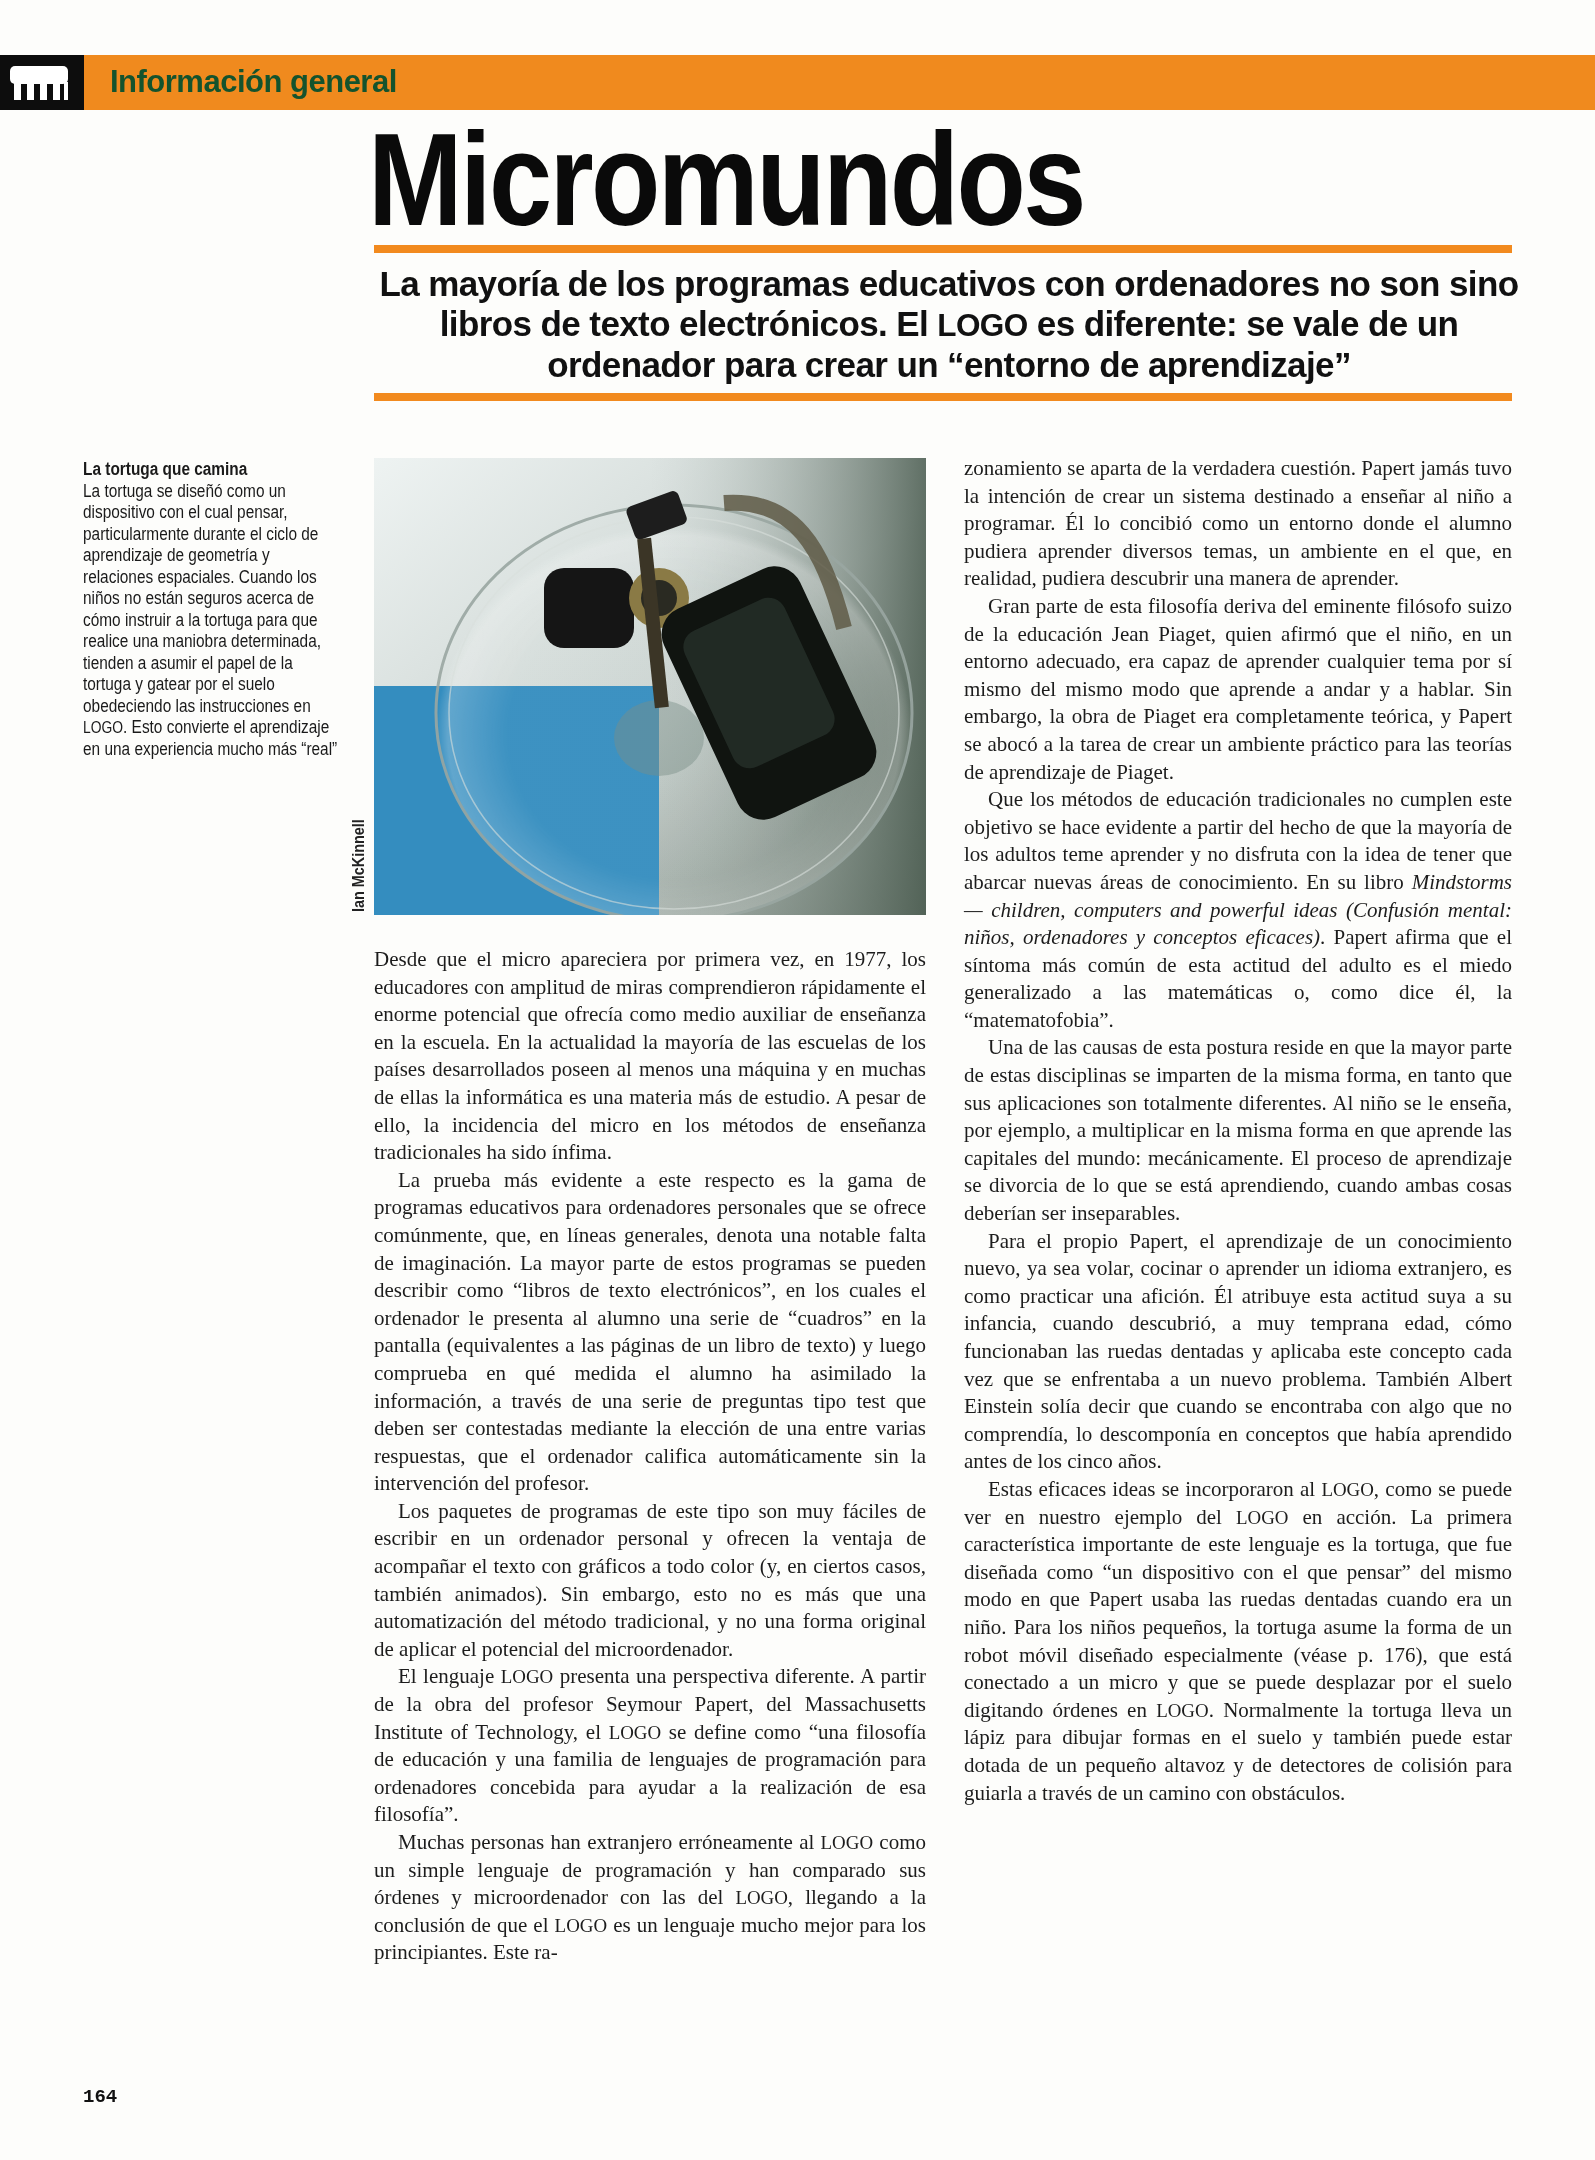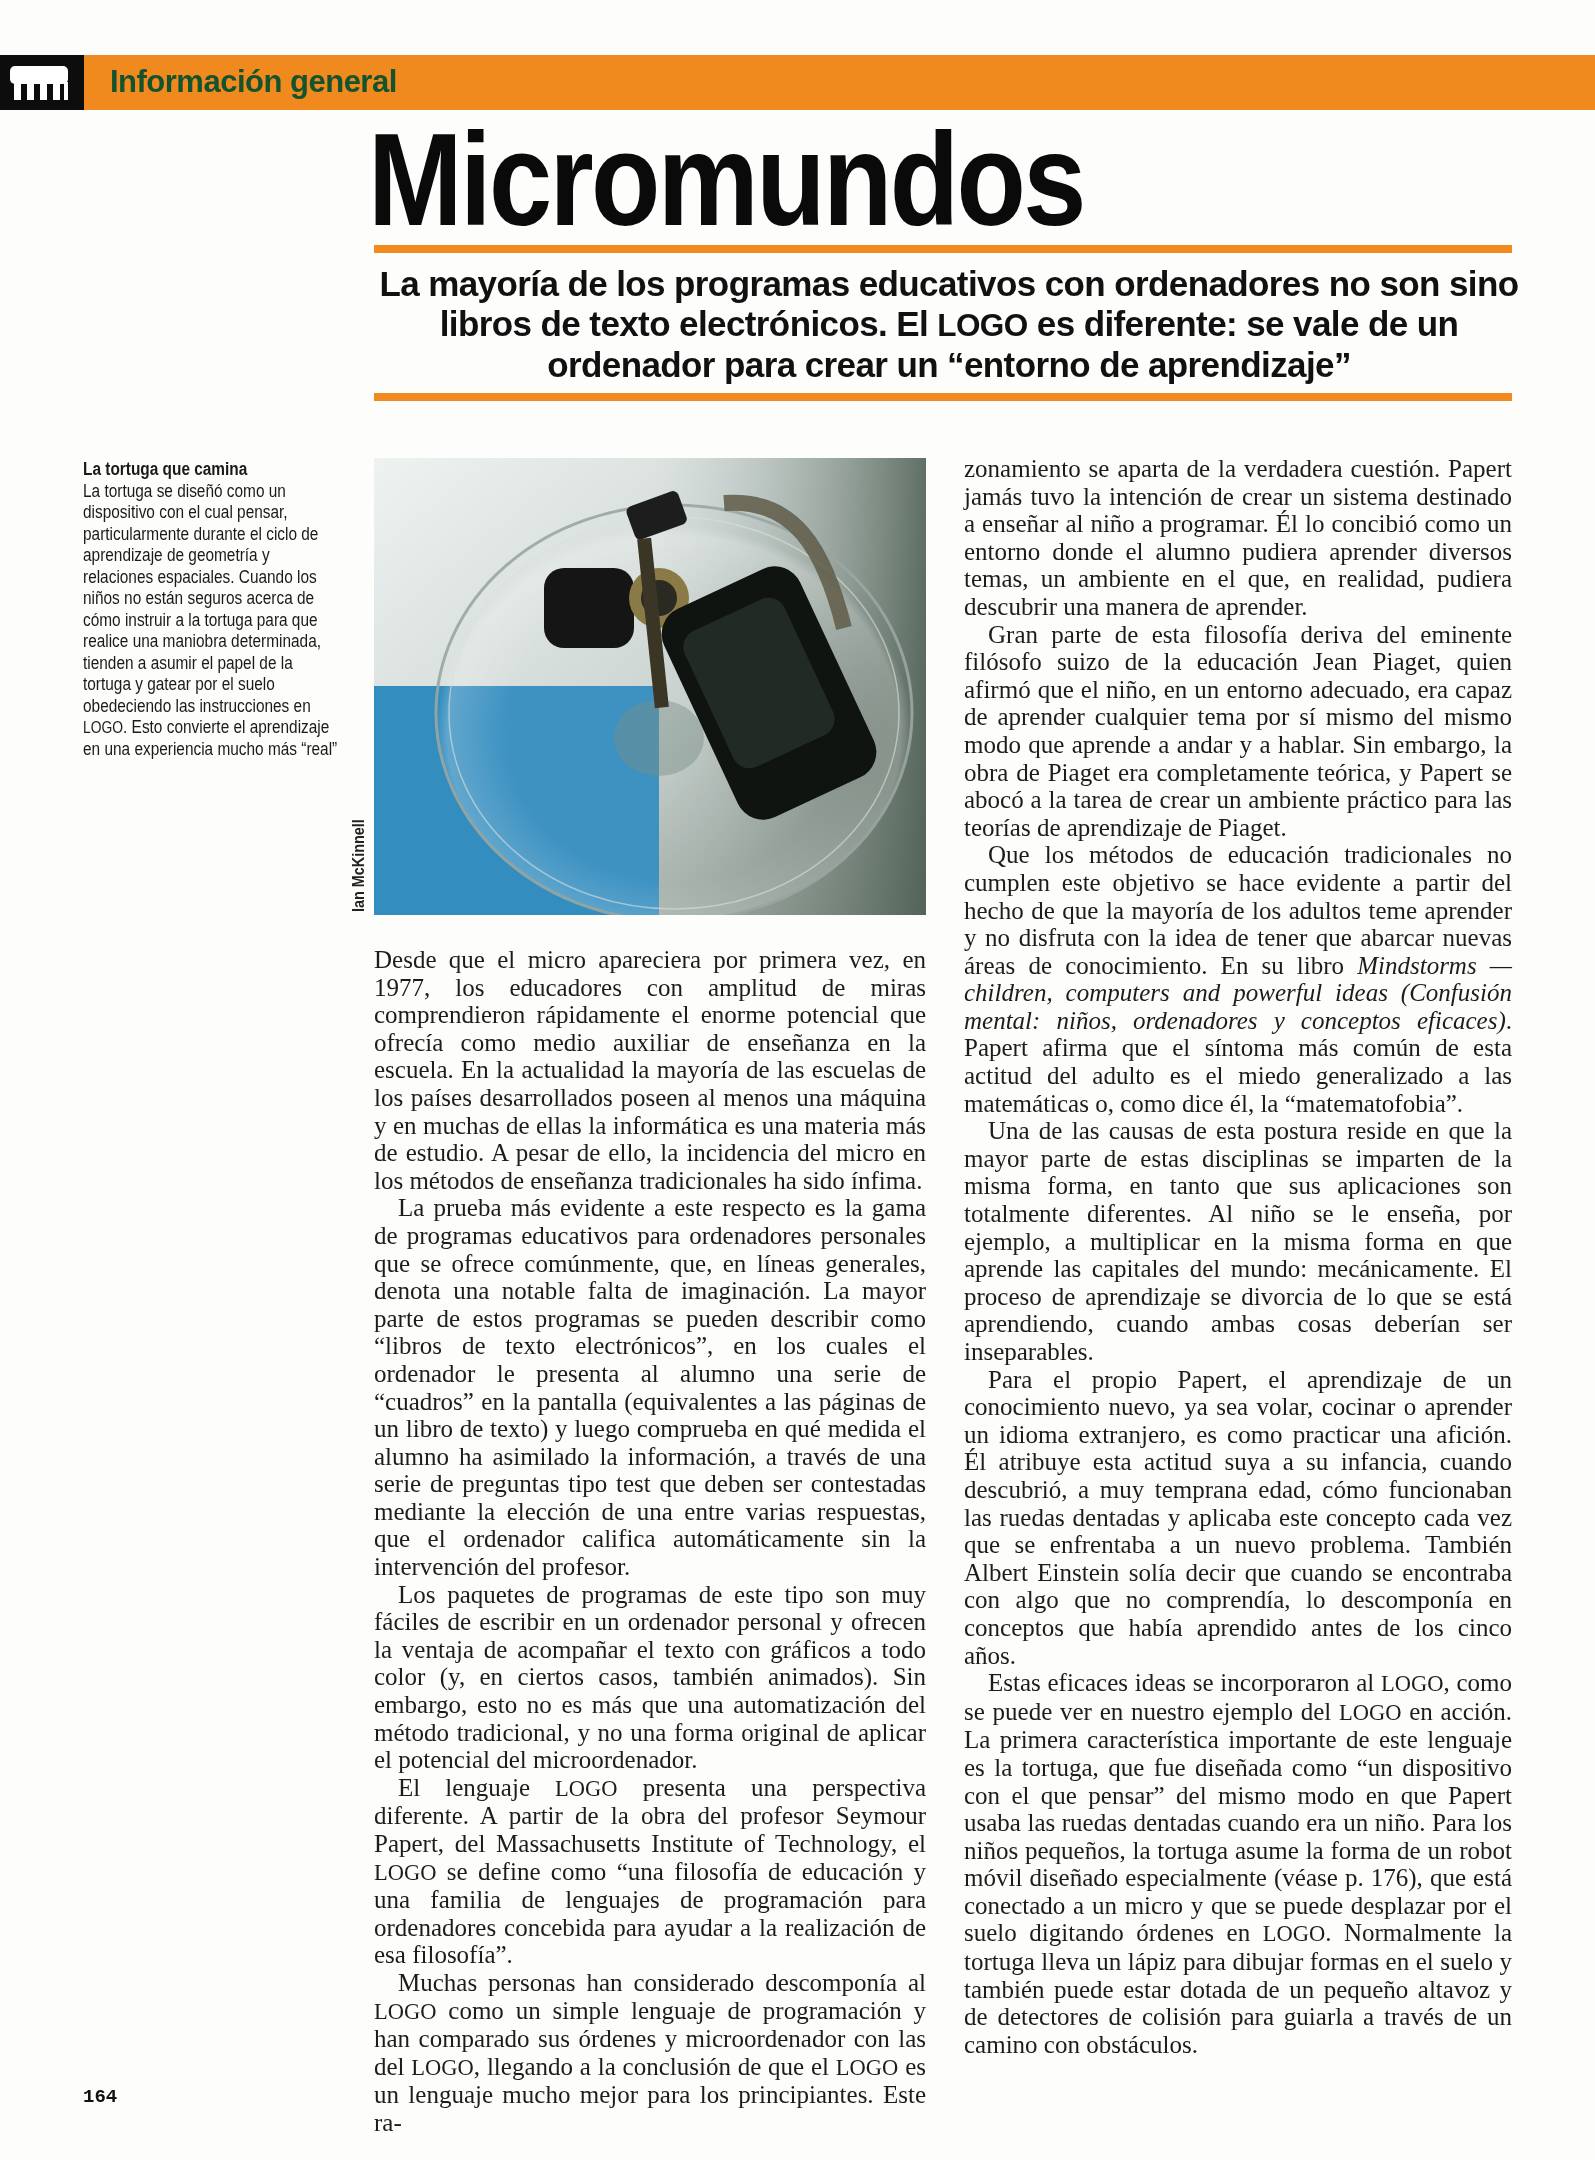--- a/index.html
+++ b/index.html
@@ -9,21 +9,21 @@
   .hdr-icon { position:absolute; left:8px; top:9px; width:62px; height:38px; }
   .hdr-title { position:absolute; left:110px; top:62px; font-family:"Liberation Sans", sans-serif; font-weight:bold; font-size:31px; letter-spacing:-0.5px; color:#14532d; line-height:40px; }
   .title { position:absolute; left:368px; top:110px; font-family:"Liberation Sans", sans-serif; font-weight:bold; font-size:132px; line-height:140px; color:#0a0a0a; transform:scaleX(0.86); transform-origin:left top; letter-spacing:-3px; white-space:nowrap; }
   .rule { position:absolute; left:374px; width:1138px; height:8px; background:#f28a1e; }
   .subtitle { position:absolute; left:374px; top:264px; width:1150px; font-family:"Liberation Sans", sans-serif; font-weight:bold; font-size:35px; line-height:40px; color:#111; letter-spacing:-0.6px;text-align:center; }
   .sc { font-variant:small-caps; font-size:0.9em; }
   .caption { position:absolute; left:83px; top:459px; width:260px; font-family:"Liberation Sans", sans-serif; font-size:17.5px; line-height:21.5px; color:#1a1a1a; transform:scaleX(0.88); transform-origin:left top; width:295px; }
   .caption .cap-title { font-weight:bold; display:block; }
   .photo { position:absolute; left:374px; top:458px; width:552px; height:457px; overflow:hidden; background:#d9dedc; }
   .credit { position:absolute; left:350px; top:912px; font-family:"Liberation Sans", sans-serif; font-size:16px; font-weight:bold; color:#222; transform:rotate(-90deg); transform-origin:left top; white-space:nowrap; transform:rotate(-90deg) scaleX(0.9); }
-  .col { position:absolute; font-size:25px; line-height:27.6px; text-align:justify; hyphens:manual; color:#1c1c1c; }
+  .col { position:absolute; font-size:21px; line-height:27.6px; text-align:justify; hyphens:manual; color:#1c1c1c; }
   .col p { margin:0; text-indent:24px; }
   .col p.first { text-indent:0; }
   .col-left { left:374px; top:946px; width:552px; }
   .col-right { left:964px; top:455px; width:548px; }
   .pagenum { position:absolute; left:83px; top:2086px; font-family:Liberation Mono, monospace; font-weight:bold; font-size:19px; color:#111; }
 </style>
 </head>
 <body>
 
 <div class="hdr-box">
@@ -85,21 +85,21 @@
     <rect x="330" y="150" width="110" height="150" rx="18" fill="#263029" opacity="0.8" transform="rotate(-25 385 225)"></rect>
   </svg>
 </div>
 <div class="credit">Ian McKinnell</div>
 
 <div class="col col-left">
   <p class="first">Desde que el micro apareciera por primera vez, en 1977, los educadores con amplitud de miras comprendieron rápidamente el enorme potencial que ofrecía como medio auxiliar de enseñanza en la escuela. En la actualidad la mayoría de las escuelas de los países desarrollados poseen al menos una máquina y en muchas de ellas la informática es una materia más de estudio. A pesar de ello, la incidencia del micro en los métodos de enseñanza tradicionales ha sido ínfima.</p>
   <p>La prueba más evidente a este respecto es la gama de programas educativos para ordenadores personales que se ofrece comúnmente, que, en líneas generales, denota una notable falta de imaginación. La mayor parte de estos programas se pueden describir como “libros de texto electrónicos”, en los cuales el ordenador le presenta al alumno una serie de “cuadros” en la pantalla (equivalentes a las páginas de un libro de texto) y luego comprueba en qué medida el alumno ha asimilado la información, a través de una serie de preguntas tipo test que deben ser contestadas mediante la elección de una entre varias respuestas, que el ordenador califica automáticamente sin la intervención del profesor.</p>
   <p>Los paquetes de programas de este tipo son muy fáciles de escribir en un ordenador personal y ofrecen la ventaja de acompañar el texto con gráficos a todo color (y, en ciertos casos, también animados). Sin embargo, esto no es más que una automatización del método tradicional, y no una forma original de aplicar el potencial del microordenador.</p>
   <p><span>El lenguaje </span><span class="sc">LOGO</span><span> presenta una perspectiva diferente. A partir de la obra del profesor Seymour Papert, del Massachusetts Institute of Technology, el </span><span class="sc">LOGO</span><span> se define como “una filosofía de educación y una familia de lenguajes de programación para ordenadores concebida para ayudar a la realización de esa filosofía”.</span></p>
-  <p><span>Muchas personas han considerado descomponía al </span><span class="sc">LOGO</span><span> como un simple lenguaje de programación y han comparado sus órdenes y microordenador con las del </span><span class="sc">LOGO</span><span>, llegando a la conclusión de que el </span><span class="sc">LOGO</span><span> es un lenguaje mucho mejor para los principiantes. Este ra-</span></p>
+  <p><span>Muchas personas han extranjero erróneamente al </span><span class="sc">LOGO</span><span> como un simple lenguaje de programación y han comparado sus órdenes y microordenador con las del </span><span class="sc">LOGO</span><span>, llegando a la conclusión de que el </span><span class="sc">LOGO</span><span> es un lenguaje mucho mejor para los principiantes. Este ra-</span></p>
 </div>
 
 <div class="col col-right">
   <p class="first">zonamiento se aparta de la verdadera cuestión. Papert jamás tuvo la intención de crear un sistema destinado a enseñar al niño a programar. Él lo concibió como un entorno donde el alumno pudiera aprender diversos temas, un ambiente en el que, en realidad, pudiera descubrir una manera de aprender.</p>
   <p>Gran parte de esta filosofía deriva del eminente filósofo suizo de la educación Jean Piaget, quien afirmó que el niño, en un entorno adecuado, era capaz de aprender cualquier tema por sí mismo del mismo modo que aprende a andar y a hablar. Sin embargo, la obra de Piaget era completamente teórica, y Papert se abocó a la tarea de crear un ambiente práctico para las teorías de aprendizaje de Piaget.</p>
   <p><span>Que los métodos de educación tradicionales no cumplen este objetivo se hace evidente a partir del hecho de que la mayoría de los adultos teme aprender y no disfruta con la idea de tener que abarcar nuevas áreas de conocimiento. En su libro </span><i>Mindstorms — children, computers and powerful ideas (Confusión mental: niños, ordenadores y conceptos eficaces)</i><span>. Papert afirma que el síntoma más común de esta actitud del adulto es el miedo generalizado a las matemáticas o, como dice él, la “matematofobia”.</span></p>
   <p>Una de las causas de esta postura reside en que la mayor parte de estas disciplinas se imparten de la misma forma, en tanto que sus aplicaciones son totalmente diferentes. Al niño se le enseña, por ejemplo, a multiplicar en la misma forma en que aprende las capitales del mundo: mecánicamente. El proceso de aprendizaje se divorcia de lo que se está aprendiendo, cuando ambas cosas deberían ser inseparables.</p>
   <p>Para el propio Papert, el aprendizaje de un conocimiento nuevo, ya sea volar, cocinar o aprender un idioma extranjero, es como practicar una afición. Él atribuye esta actitud suya a su infancia, cuando descubrió, a muy temprana edad, cómo funcionaban las ruedas dentadas y aplicaba este concepto cada vez que se enfrentaba a un nuevo problema. También Albert Einstein solía decir que cuando se encontraba con algo que no comprendía, lo descomponía en conceptos que había aprendido antes de los cinco años.</p>
   <p><span>Estas eficaces ideas se incorporaron al </span><span class="sc">LOGO</span><span>, como se puede ver en nuestro ejemplo del </span><span class="sc">LOGO</span><span> en acción. La primera característica importante de este lenguaje es la tortuga, que fue diseñada como “un dispositivo con el que pensar” del mismo modo en que Papert usaba las ruedas dentadas cuando era un niño. Para los niños pequeños, la tortuga asume la forma de un robot móvil diseñado especialmente (véase p. 176), que está conectado a un micro y que se puede desplazar por el suelo digitando órdenes en </span><span class="sc">LOGO</span><span>. Normalmente la tortuga lleva un lápiz para dibujar formas en el suelo y también puede estar dotada de un pequeño altavoz y de detectores de colisión para guiarla a través de un camino con obstáculos.</span></p>
 </div>

